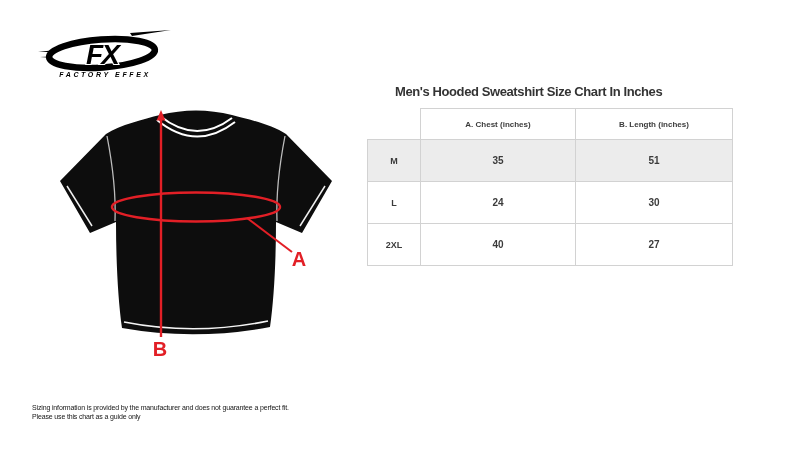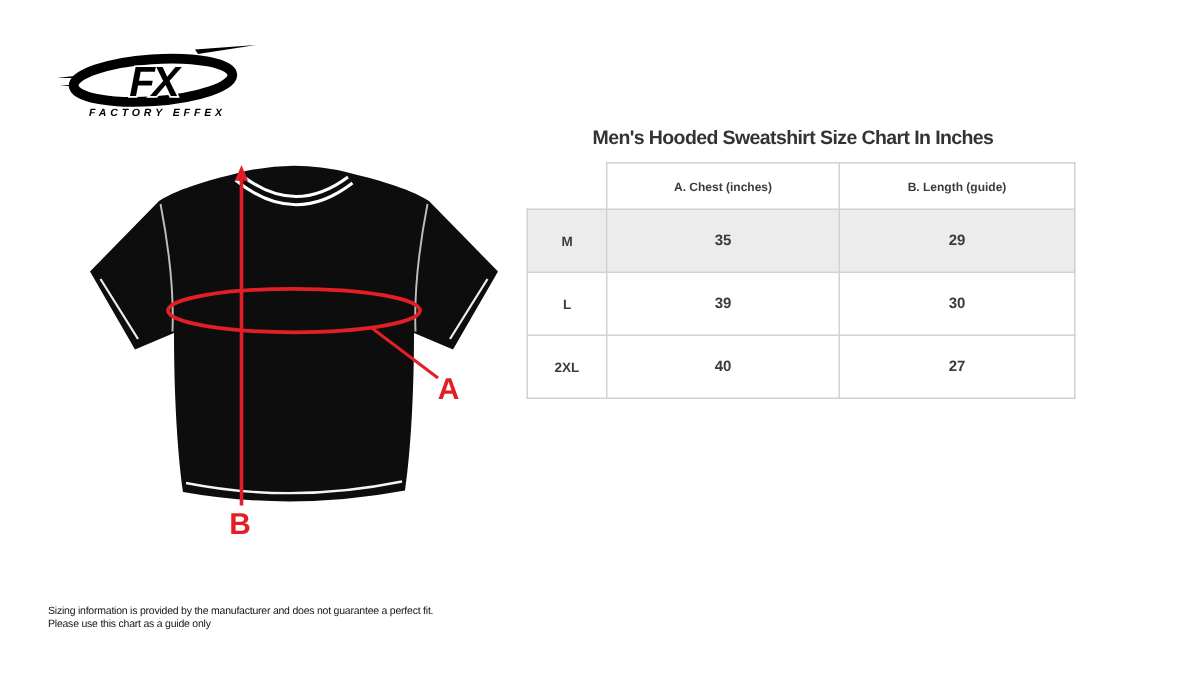--- a/index.html
+++ b/index.html
@@ -19,21 +19,21 @@
   
   .title{
     position:absolute;left:363px;top:84px;
     font-size:13px;font-weight:bold;letter-spacing:-0.4px;color:#333333;
     white-space:nowrap;
     padding-left:32px;
   }
 
   
   .size-table{
-    position:absolute;left:351px;top:108px;
+    position:absolute;left:367px;top:108px;
     border-collapse:collapse;table-layout:fixed;
   }
   .size-table th,.size-table td{
     border:1px solid #d2d2d2;text-align:center;vertical-align:middle;
     color:#3b3b3b;padding:0;background:#ffffff;
   }
   .size-table th.corner{border:none;background:transparent;}
   .size-table tr.head th{height:30px;font-size:8px;font-weight:bold;}
   .size-table tr.data td{height:41px;}
   .size-table td.size{width:52px;font-size:9px;font-weight:bold;}
@@ -111,30 +111,30 @@
   <table class="size-table">
     <colgroup>
         <col class="c-size">
         <col class="c-chest">
         <col class="c-length">
       </colgroup>
     <tbody>
         <tr class="head">
       <th class="corner"></th>
       <th>A. Chest (inches)</th>
-      <th>B. Length (guide)</th>
+      <th>B. Length (inches)</th>
     </tr>
     <tr class="data striped">
       <td class="size">M</td>
       <td class="val">35</td>
-      <td class="val">29</td>
+      <td class="val">51</td>
     </tr>
     <tr class="data">
       <td class="size">L</td>
-      <td class="val">39</td>
+      <td class="val">24</td>
       <td class="val">30</td>
     </tr>
     <tr class="data">
       <td class="size">2XL</td>
       <td class="val">40</td>
       <td class="val">27</td>
     </tr>
   </tbody>
     </table>
 

